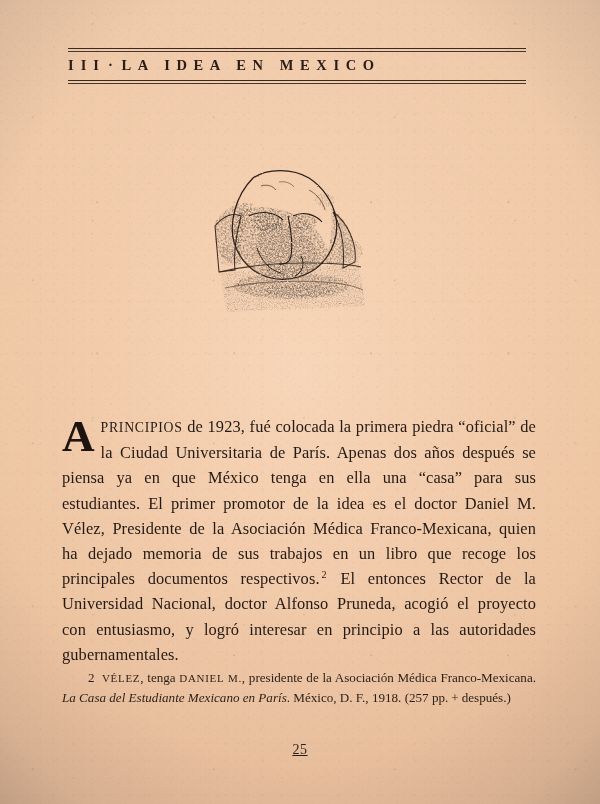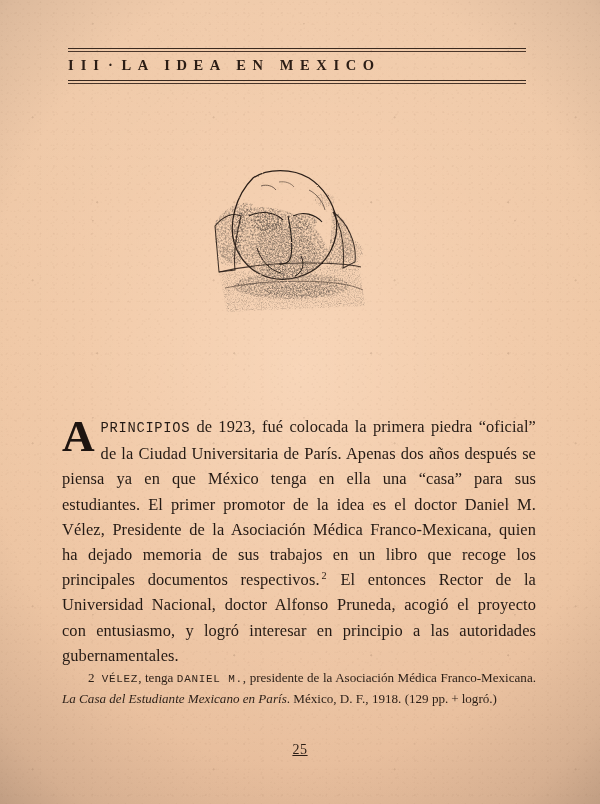--- a/index.html
+++ b/index.html
@@ -126,21 +126,20 @@
     line-height: 40px;
     font-weight: 700;
     margin: 2px 6px 0 0;
     color: #1d1410;
     font-family: "Liberation Serif", "DejaVu Serif", serif;
     text-shadow: 0.3px 0 0 rgba(29,20,16,0.5);
   }
   .scaps-manual {
     font-size: 0.84em;
     letter-spacing: 0.7px;
-    font-family: Liberation Mono, monospace;
   }
   sup.fnmark {
     font-size: 0.62em;
     vertical-align: super;
     line-height: 0;
     padding: 0 1px 0 2px;
   }
 
   
   .footnote {
@@ -284,18 +283,18 @@
   </div>
 
   <div class="bodyblock">
     <p>
       <span class="dropcap">A</span><span class="scaps-manual">PRINCIPIOS</span><span> de 1923, fué colocada la primera piedra “oficial” de la Ciudad Universitaria de París. Apenas dos años después se piensa ya en que México tenga en ella una “casa” para sus estudiantes. El primer promotor de la idea es el doctor Daniel M. Vélez, Presidente de la Asociación Médica Franco-Mexicana, quien ha dejado memoria de sus trabajos en un libro que recoge los principales documentos respectivos.</span><sup class="fnmark">2</sup><span> El entonces Rector de la Universidad Nacional, doctor Alfonso Pruneda, acogió el proyecto con entusiasmo, y logró interesar en principio a las autoridades gubernamentales.</span>
     </p>
   </div>
 
   <div class="footnote">
     <span class="fn-indent">2</span>&nbsp;&nbsp;<span class="scaps-manual">VÉLEZ</span><span>, tenga </span><span class="scaps-manual">DANIEL M.</span><span>, presidente de la Asociación Médica Franco-Mexicana. </span><i>La Casa del Estudiante Mexicano en París</i><span>. México, D. F., 1918.</span>
-    <span>(129 pp.</span><span class="fn-plus">+</span><span>logró.)</span>
+    <span>(257 pp.</span><span class="fn-plus">+</span><span>después.)</span>
   </div>
 
   <div class="folio">25</div>
 
 </div>
 
 </body></html>

